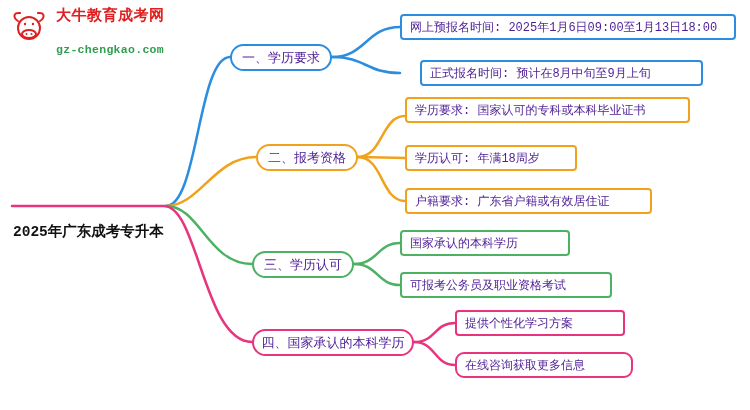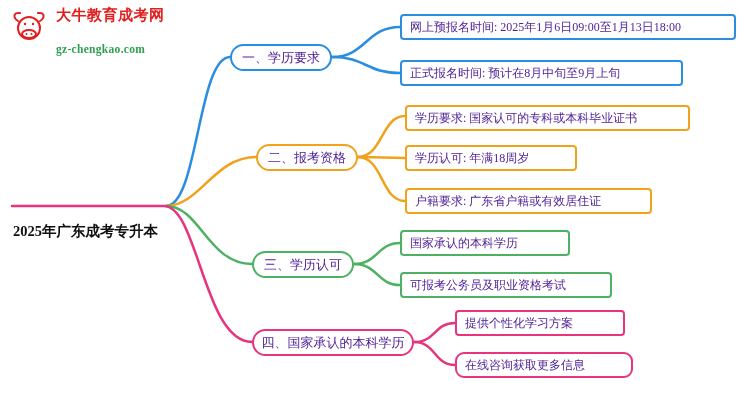--- a/index.html
+++ b/index.html
@@ -1,19 +1,19 @@
 <!DOCTYPE html>
 <html><head>
 <meta charset="utf-8">
 <style>
   * { margin:0; padding:0; box-sizing:border-box; }
   html,body { width:750px; height:410px; }
   .canvas {
     position:relative; width:750px; height:410px; background:#ffffff;
-    font-family:Liberation Serif, serif; overflow:hidden;
+    font-family:Liberation Mono, monospace; overflow:hidden;
   }
   .connectors { position:absolute; left:0; top:0; width:750px; height:410px; }
   .node {
     position:absolute; background:#ffffff; border:2px solid #c4b5fd;
     display:flex; align-items:center; color:#4c1d95;
     white-space:nowrap; overflow:hidden; z-index:2;
   }
   .branch { height:27px; border-radius:14px; justify-content:center; font-size:13px; }
   .leaf   { height:26px; border-radius:4px; padding:0 8px; font-size:12px; }
   .root-label {
@@ -70,24 +70,24 @@
     <span class="logo-text">
       <span class="logo-site" style="color: rgb(224, 32, 32);">大牛教育成考网</span>
       <span class="logo-url" style="color: rgb(46, 158, 79);">gz-chengkao.com</span>
     </span>
   </div>
 
   <div class="root-label">2025年广东成考专升本</div>
 
   <div class="node branch" style="left: 230px; top: 44px; width: 102px; border-color: rgb(43, 141, 224);">一、学历要求</div>
   <div class="node leaf" style="left: 400px; top: 14px; width: 336px; border-color: rgb(43, 141, 224);">网上预报名时间: 2025年1月6日09:00至1月13日18:00</div>
-  <div class="node leaf" style="left: 400px; top: 60px; width: 283px; border-color: rgb(43, 141, 224);">正式报名时间: 预计在8月中旬至9月上旬</div>
+  <div class="node leaf" style="left: 420px; top: 60px; width: 283px; border-color: rgb(43, 141, 224);">正式报名时间: 预计在8月中旬至9月上旬</div>
 
   <div class="node branch" style="left: 256px; top: 144px; width: 102px; border-color: rgb(240, 162, 28);">二、报考资格</div>
-  <div class="node leaf" style="left: 405px; top: 105px; width: 285px; border-color: rgb(240, 162, 28); text-align: right;">学历要求: 国家认可的专科或本科毕业证书</div>
+  <div class="node leaf" style="left: 405px; top: 97px; width: 285px; border-color: rgb(240, 162, 28); text-align: right;">学历要求: 国家认可的专科或本科毕业证书</div>
   <div class="node leaf" style="left: 405px; top: 145px; width: 172px; border-color: rgb(240, 162, 28);">学历认可: 年满18周岁</div>
   <div class="node leaf" style="left: 405px; top: 188px; width: 247px; border-color: rgb(240, 162, 28);">户籍要求: 广东省户籍或有效居住证</div>
 
   <div class="node branch" style="left: 252px; top: 251px; width: 102px; border-color: rgb(76, 177, 99);">三、学历认可</div>
   <div class="node leaf" style="left: 400px; top: 272px; width: 212px; border-color: rgb(76, 177, 99);">可报考公务员及职业资格考试</div>
   <div class="node leaf" style="left: 400px; top: 230px; width: 170px; border-color: rgb(76, 177, 99);">国家承认的本科学历</div>
 
   <div class="node branch" style="left: 252px; top: 329px; width: 162px; border-color: rgb(232, 51, 126);">四、国家承认的本科学历</div>
   <div class="node leaf" style="left: 455px; top: 310px; width: 170px; border-color: rgb(232, 51, 126);">提供个性化学习方案</div>
   <div class="node leaf" style="left: 455px; top: 352px; width: 178px; border-color: rgb(232, 51, 126); border-radius: 9px;">在线咨询获取更多信息</div>

